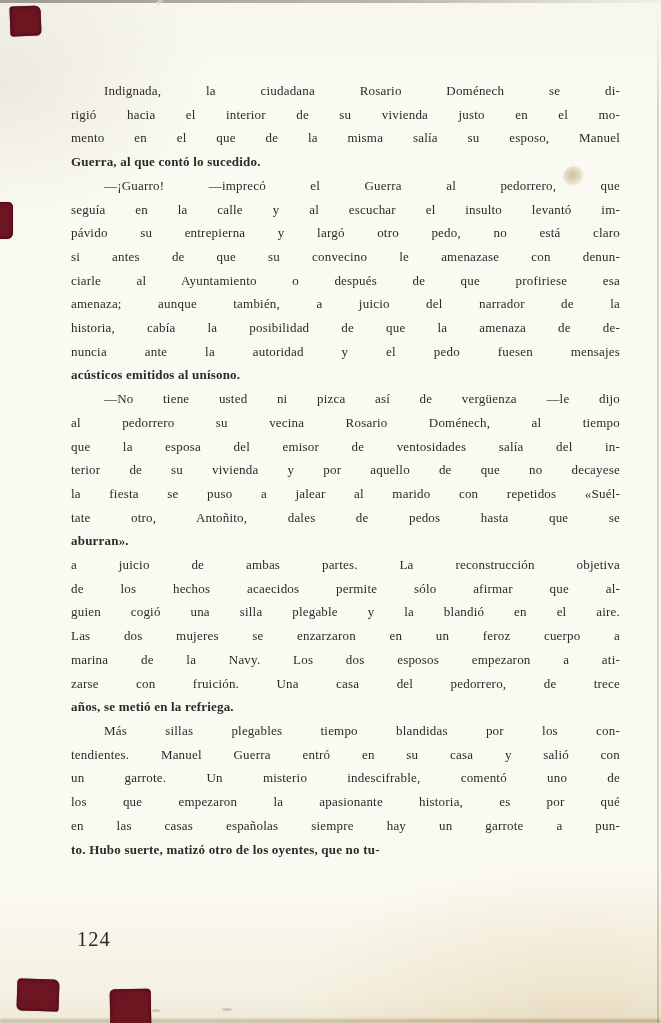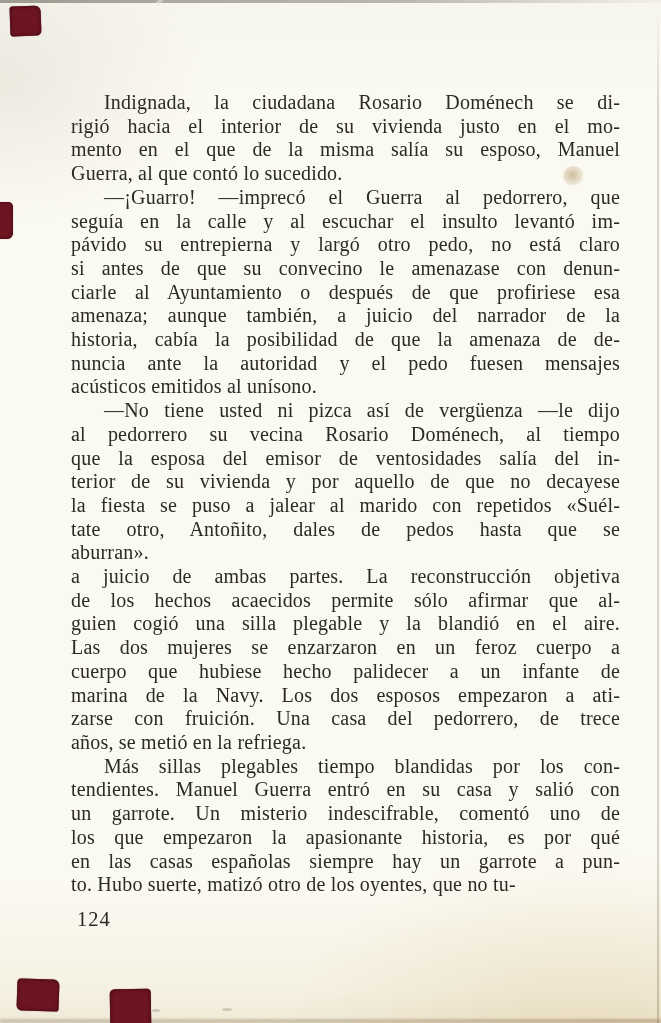--- a/index.html
+++ b/index.html
@@ -59,36 +59,36 @@
     background: radial-gradient(ellipse at 45% 45%, rgba(170,140,95,0.55), rgba(196,172,130,0.30) 55%, rgba(196,172,130,0) 75%);
     border-radius: 50%;
   }
   .speck { position: absolute; background: rgba(140,135,120,0.35); border-radius: 50%; }
   .speck-1 { left: 152px; top: 1009px; width: 8px; height: 3px; }
   .speck-2 { left: 222px; top: 1008px; width: 10px; height: 3px; }
 
   .text-block {
     position: absolute;
     left: 71px;
-    top: 91px;
+    top: 79px;
     width: 549px;
     color: #2b2a26;
-    font-size: 20px;
+    font-size: 13px;
     line-height: 23.7px;
     letter-spacing: 0.2px;
   }
   .para { margin: 0; }
   .line { text-align: justify; text-align-last: justify; }
-  .line.last { text-align-last: left; }
+  .line.last { text-align-last: left; font-weight: bold; }
   .line.first { text-indent: 33px; }
 
   .page-number {
     position: absolute;
     left: 77px;
-    top: 908px;
+    top: 928px;
     color: #2b2a26;
     font-size: 20.5px;
     letter-spacing: 1px;
   }
 </style>
 </head>
 <body>
 
 <div class="page">
 
@@ -132,21 +132,20 @@
         <div class="line">terior de su vivienda y por aquello de que no decayese</div>
         <div class="line">la fiesta se puso a jalear al marido con repetidos «Suél-</div>
         <div class="line">tate otro, Antoñito, dales de pedos hasta que se</div>
         <div class="line last">aburran».</div>
       </div>
       <div class="para">
         <div class="line">a juicio de ambas partes. La reconstrucción objetiva</div>
         <div class="line">de los hechos acaecidos permite sólo afirmar que al-</div>
         <div class="line">guien cogió una silla plegable y la blandió en el aire.</div>
         <div class="line">Las dos mujeres se enzarzaron en un feroz cuerpo a</div>
-        <div class="line">cuerpo que hubiese hecho palidecer a un infante de</div>
         <div class="line">marina de la Navy. Los dos esposos empezaron a ati-</div>
         <div class="line">zarse con fruición. Una casa del pedorrero, de trece</div>
         <div class="line last">años, se metió en la refriega.</div>
       </div>
       <div class="para">
         <div class="line first">Más sillas plegables tiempo blandidas por los con-</div>
         <div class="line">tendientes. Manuel Guerra entró en su casa y salió con</div>
         <div class="line">un garrote. Un misterio indescifrable, comentó uno de</div>
         <div class="line">los que empezaron la apasionante historia, es por qué</div>
         <div class="line">en las casas españolas siempre hay un garrote a pun-</div>

